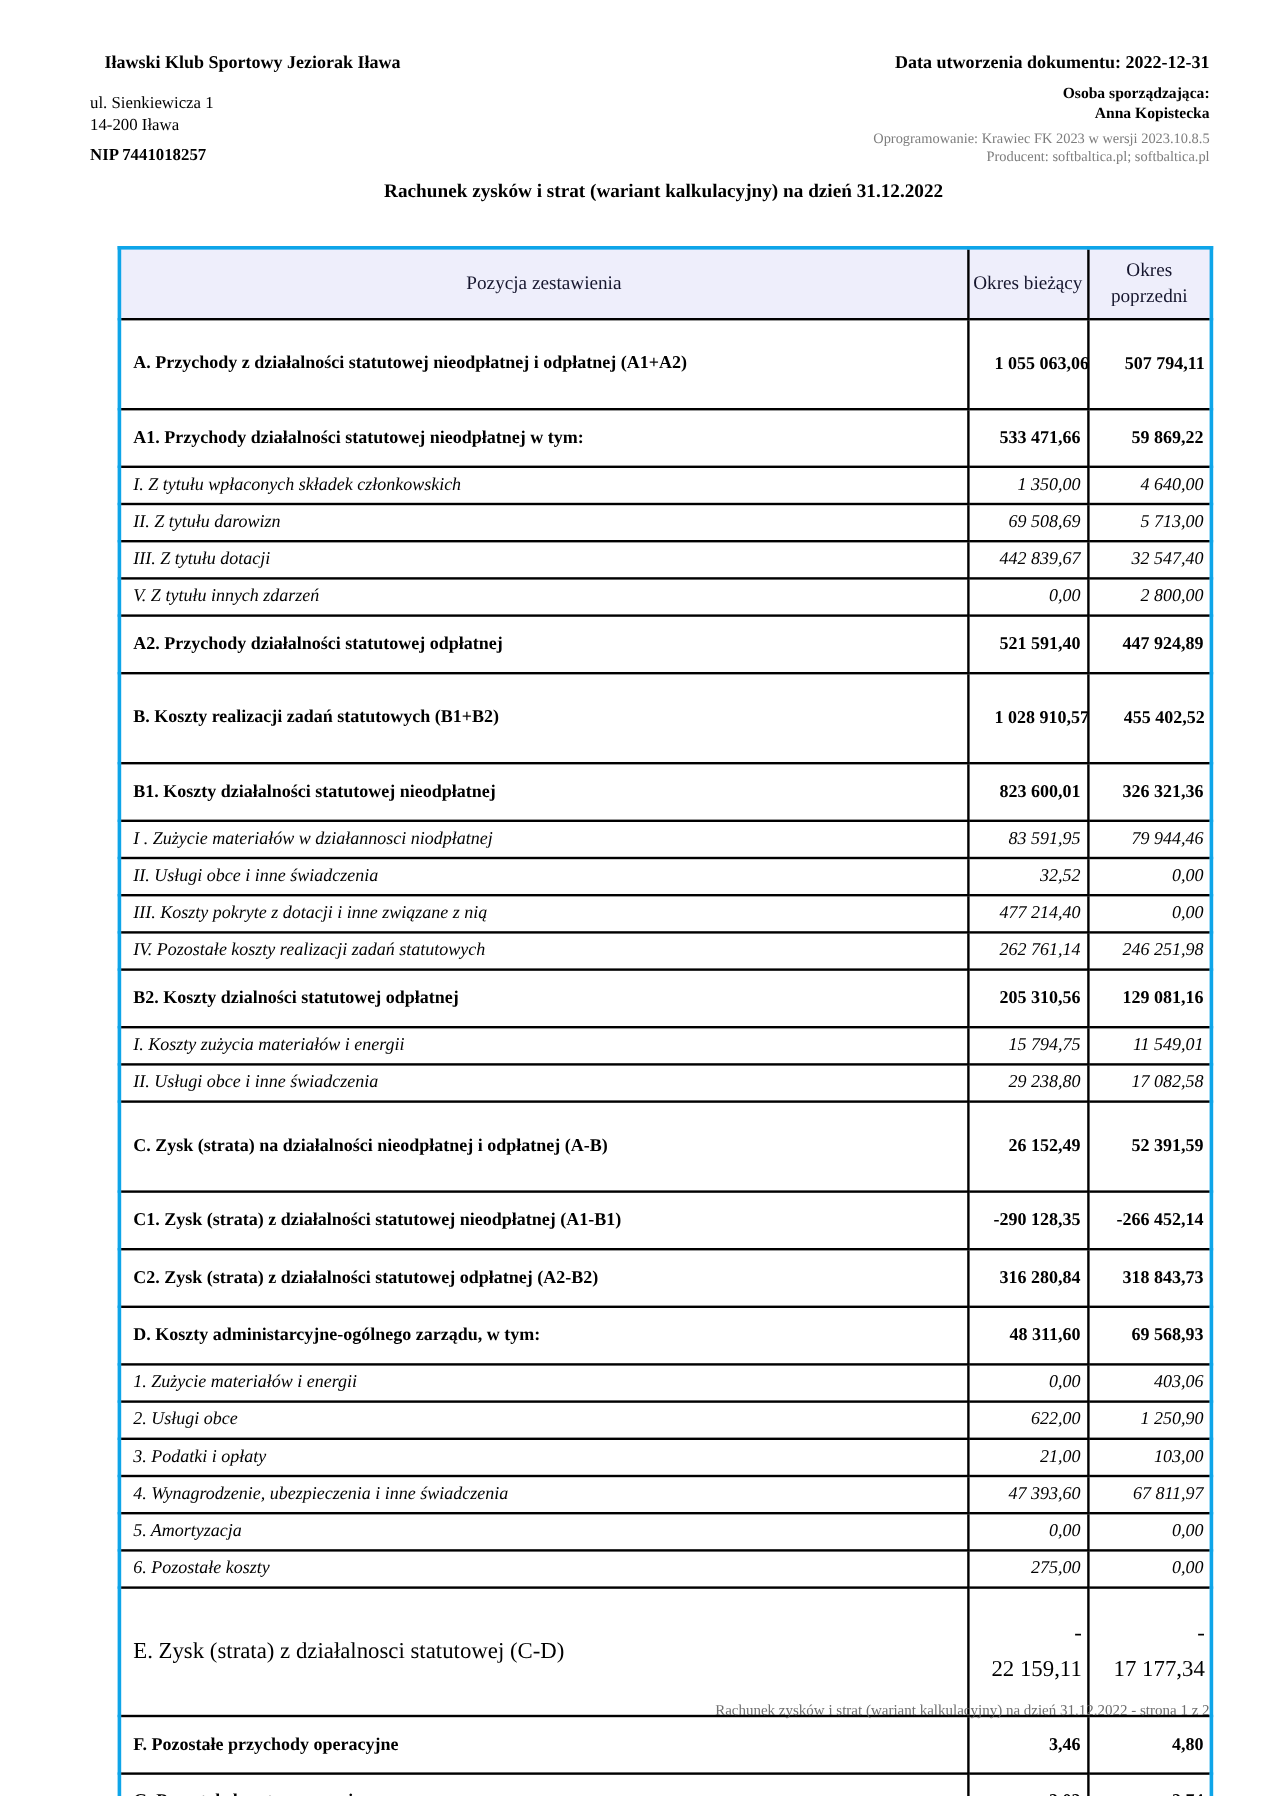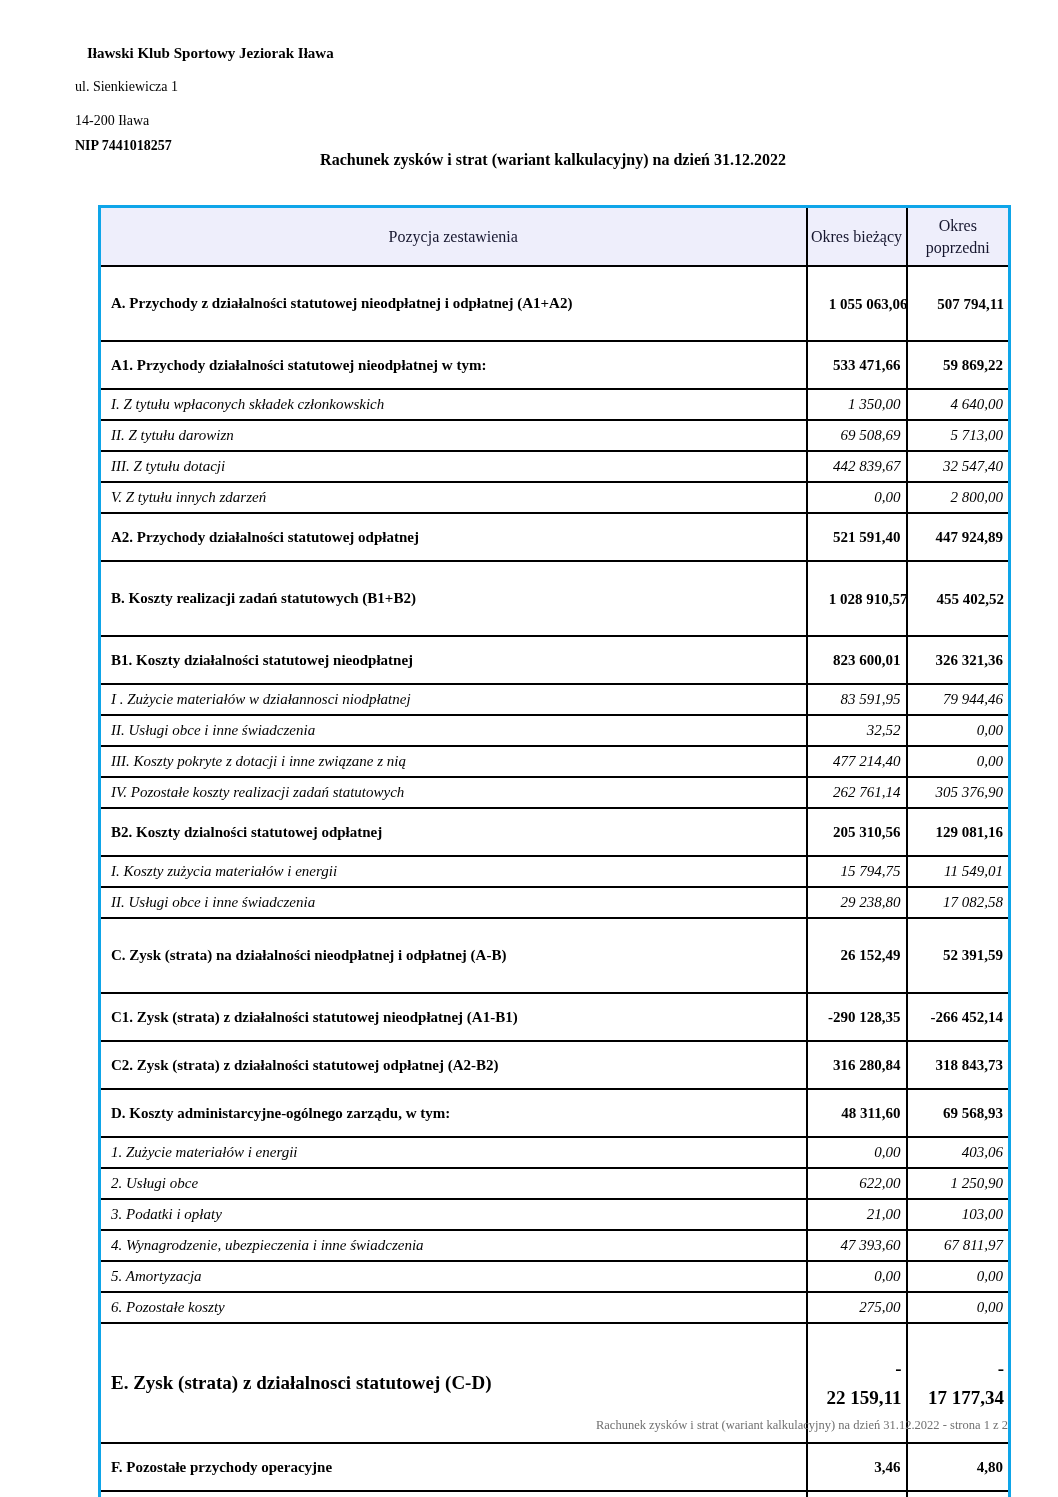--- a/index.html
+++ b/index.html
@@ -3,21 +3,21 @@
 <meta charset="utf-8">
 <style>
   html,body{margin:0;padding:0;background:#ffffff;}
   body{width:1058px;height:1497px;position:relative;font-family:"Liberation Serif",serif;color:#000;}
   .page{position:absolute;inset:0;}
 
   
   .hdr-left{position:absolute;left:75px;top:45px;text-align:left;}
   .company{font-weight:bold;font-size:15px;margin-left:12px;}
   .addr1{font-size:14px;margin-top:16px;line-height:1.25;}
-  .addr2{font-size:14px;line-height:1.25;margin-top:16px;}
+  .addr2{font-size:14px;line-height:1.25;}
   .nip{font-weight:bold;font-size:14px;margin-top:9px;}
 
   .hdr-right{position:absolute;right:50px;top:45px;text-align:right;}
   .doc-date{font-weight:bold;font-size:15px;}
   .prep-label{font-weight:bold;font-size:13px;margin-top:8px;}
   .prep-name{font-weight:bold;font-size:13px;}
   .software{color:#7d7d7d;font-size:12px;margin-top:6px;}
   .producer{color:#7d7d7d;font-size:12px;}
 
   .doc-title{position:absolute;left:98px;top:151px;width:910px;text-align:center;font-weight:bold;font-size:16px;}
@@ -27,41 +27,48 @@
   table.pl col.c-label{width:707px;}
   table.pl col.c-cur{width:100px;}
   table.pl col.c-prev{width:103px;}
   table.pl th, table.pl td{border:2px solid #000;vertical-align:middle;overflow:visible;}
   table.pl thead th{background:#eeeefb;color:#16162e;font-weight:normal;font-size:16px;height:55px;text-align:center;line-height:1.35;}
   td.label{text-align:left;padding:2px 4px 2px 10px;}
   td.num{text-align:right;padding:2px 5px 2px 0;white-space:nowrap;}
   tr.detail{height:31px;font-style:italic;font-size:15px;}
   tr.subtotal{height:48px;font-weight:bold;font-size:15px;}
   tr.section{height:75px;font-weight:bold;font-size:15px;}
-  tr.section-wrap{height:120px;font-weight:bold;font-size:19px;}
+  tr.section-wrap{height:107px;font-weight:normal;font-size:19px;}
   tr.section td.num.of{position:relative;}
   tr.section td.num.of span{position:absolute;top:50%;transform:translateY(-50%);white-space:nowrap;z-index:2;}
   tr.section td.num.of span.cur{right:-2px;}
   tr.section td.num.of span.prev{right:4px;}
   tr.section-wrap td.num{white-space:pre-line;line-height:1.55;padding-right:4px;}
 
   .footer{position:absolute;right:50px;top:1418px;font-size:12.5px;color:#707070;text-align:right;}
 </style>
 </head>
 <body>
 
 <div class="page">
 
   <div class="hdr-left">
     <div class="company">Iławski Klub Sportowy Jeziorak Iława</div>
     <div class="addr1">ul. Sienkiewicza 1</div>
     <div class="addr2">14-200 Iława</div>
     <div class="nip">NIP 7441018257</div>
   </div>
 
+  <div class="hdr-right">
+    <div class="doc-date">Data utworzenia dokumentu: 2022-12-31</div>
+    <div class="prep-label">Osoba sporządzająca:</div>
+    <div class="prep-name">Anna Kopistecka</div>
+    <div class="software">Oprogramowanie: Krawiec FK 2023 w wersji 2023.10.8.5</div>
+    <div class="producer">Producent: softbaltica.pl; softbaltica.pl</div>
+  </div>
 
   <div class="doc-title">Rachunek zysków i strat (wariant kalkulacyjny) na dzień 31.12.2022</div>
 
   <table class="pl">
     <colgroup>
       <col class="c-label">
         <col class="c-cur">
         <col class="c-prev">
     </colgroup>
     <thead>
@@ -136,21 +143,21 @@
           <td class="num">0,00</td>
         </tr>
         <tr class="detail">
           <td class="label">III. Koszty pokryte z dotacji i inne związane z nią</td>
           <td class="num">477 214,40</td>
           <td class="num">0,00</td>
         </tr>
         <tr class="detail">
           <td class="label">IV. Pozostałe koszty realizacji zadań statutowych</td>
           <td class="num">262 761,14</td>
-          <td class="num">305 376,90</td>
+          <td class="num">246 251,98</td>
         </tr>
         <tr class="subtotal">
           <td class="label">B2. Koszty dzialności statutowej odpłatnej</td>
           <td class="num">205 310,56</td>
           <td class="num">129 081,16</td>
         </tr>
         <tr class="detail">
           <td class="label">I. Koszty zużycia materiałów i energii</td>
           <td class="num">15 794,75</td>
           <td class="num">11 549,01</td>

